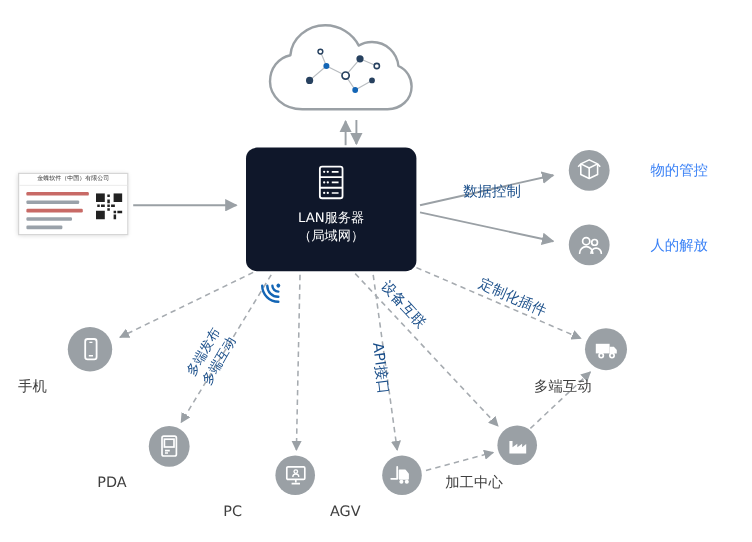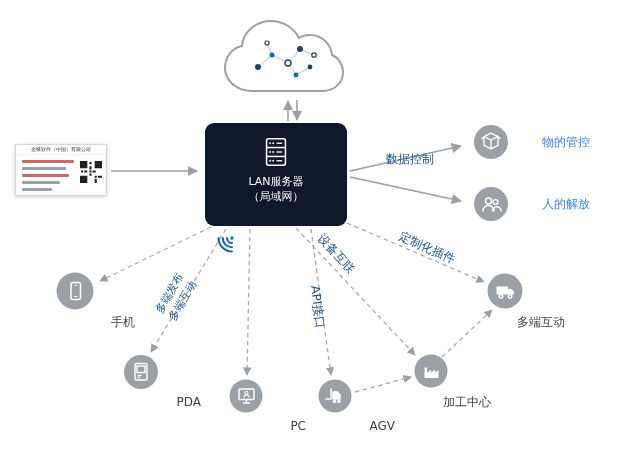--- a/index.html
+++ b/index.html
@@ -18,21 +18,21 @@
 
   
   .flow-label { position:absolute; color:#1b4f8a; font-size:12px; white-space:nowrap; }
   .flow-label.small { font-size:11px; }
   .two-line { text-align:center; line-height:15px; }
 
   
   .device { position:absolute; width:0; height:0; }
   .circle { position:absolute; transform:translate(-50%,-50%); background:#9aa0a5; border-radius:50%;
             display:flex; align-items:center; justify-content:center; }
-  .dlabel { position:absolute; top:23px; left:-60px; width:120px; text-align:right;
+  .dlabel { position:absolute; top:23px; left:-60px; width:120px; text-align:left;
             color:#3f3f3f; font-size:12px; }
   .rlabel { position:absolute; left:23px; top:-8px; color:#3b82f6; font-size:12px; white-space:nowrap;margin-left:28px; }
 
   
   .ticket { position:absolute; left:15px; top:144px; width:92px; height:52px; background:#fff;
             border:1px solid #d6d6d6; box-shadow:0 1px 4px rgba(0,0,0,.18); }
   .ticket-header { font-size:5px; line-height:9px; text-align:center; color:#333;
                    white-space:nowrap; overflow:hidden; border-bottom:1px solid #eee; }
   .ticket-lines { position:absolute; left:6px; top:15px; display:flex; flex-direction:column; gap:4px; }
   .tl { height:3px; background:#9aa2aa; border-radius:1px; display:block; }

